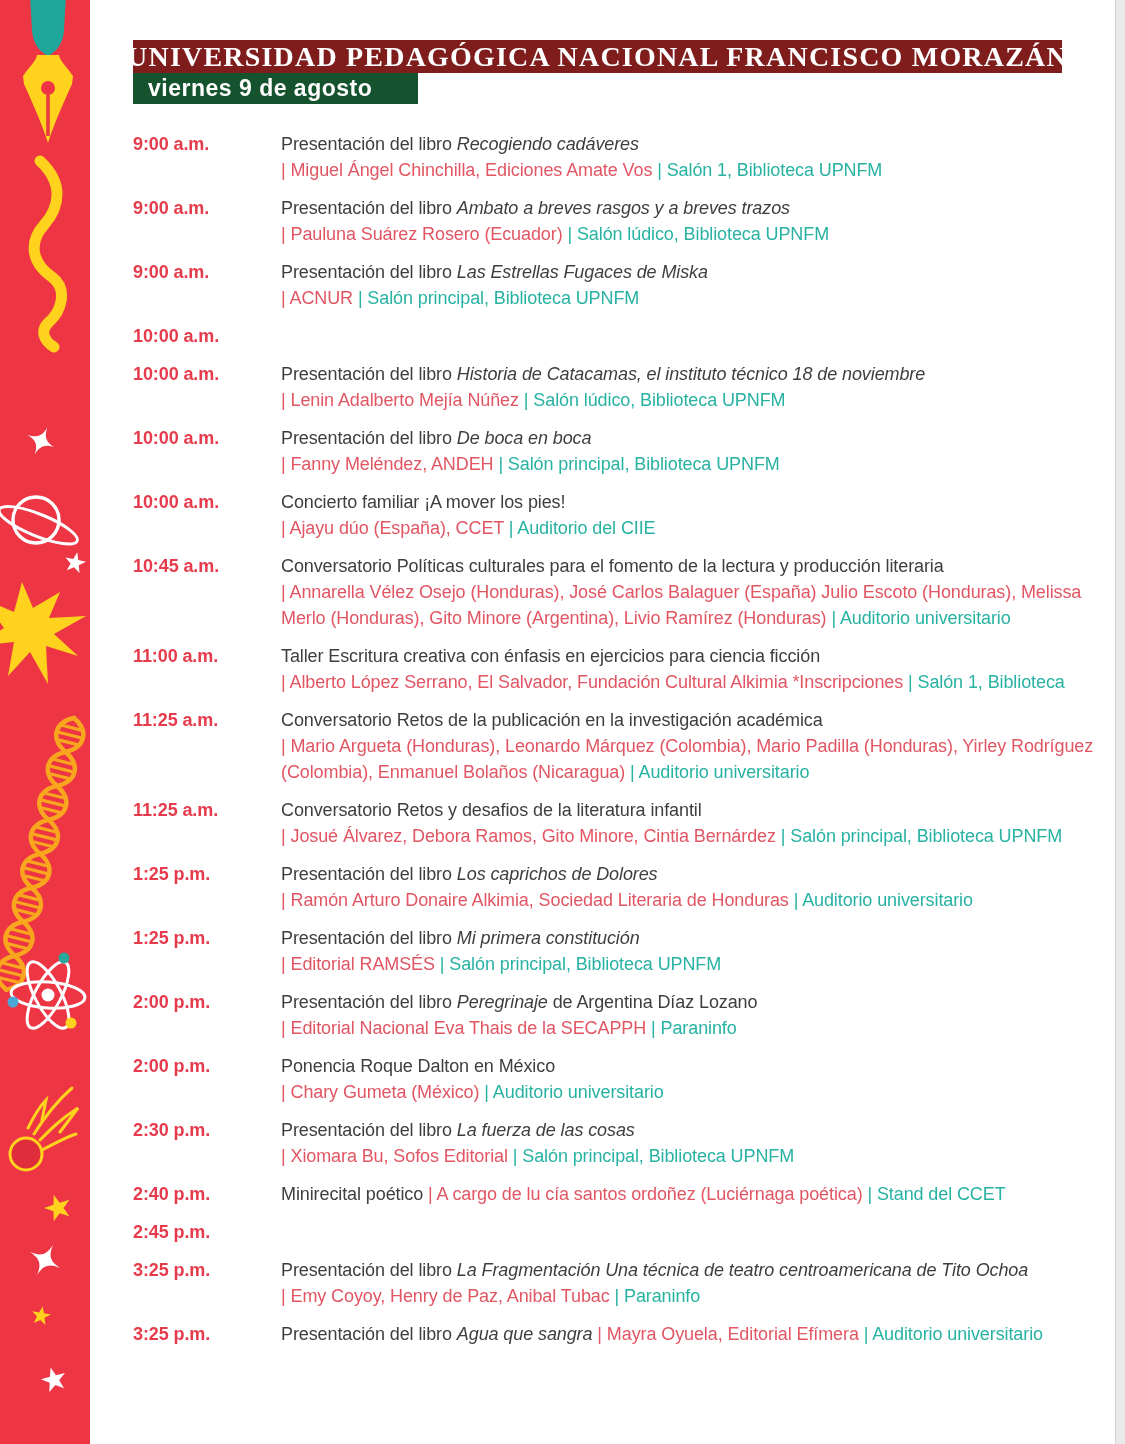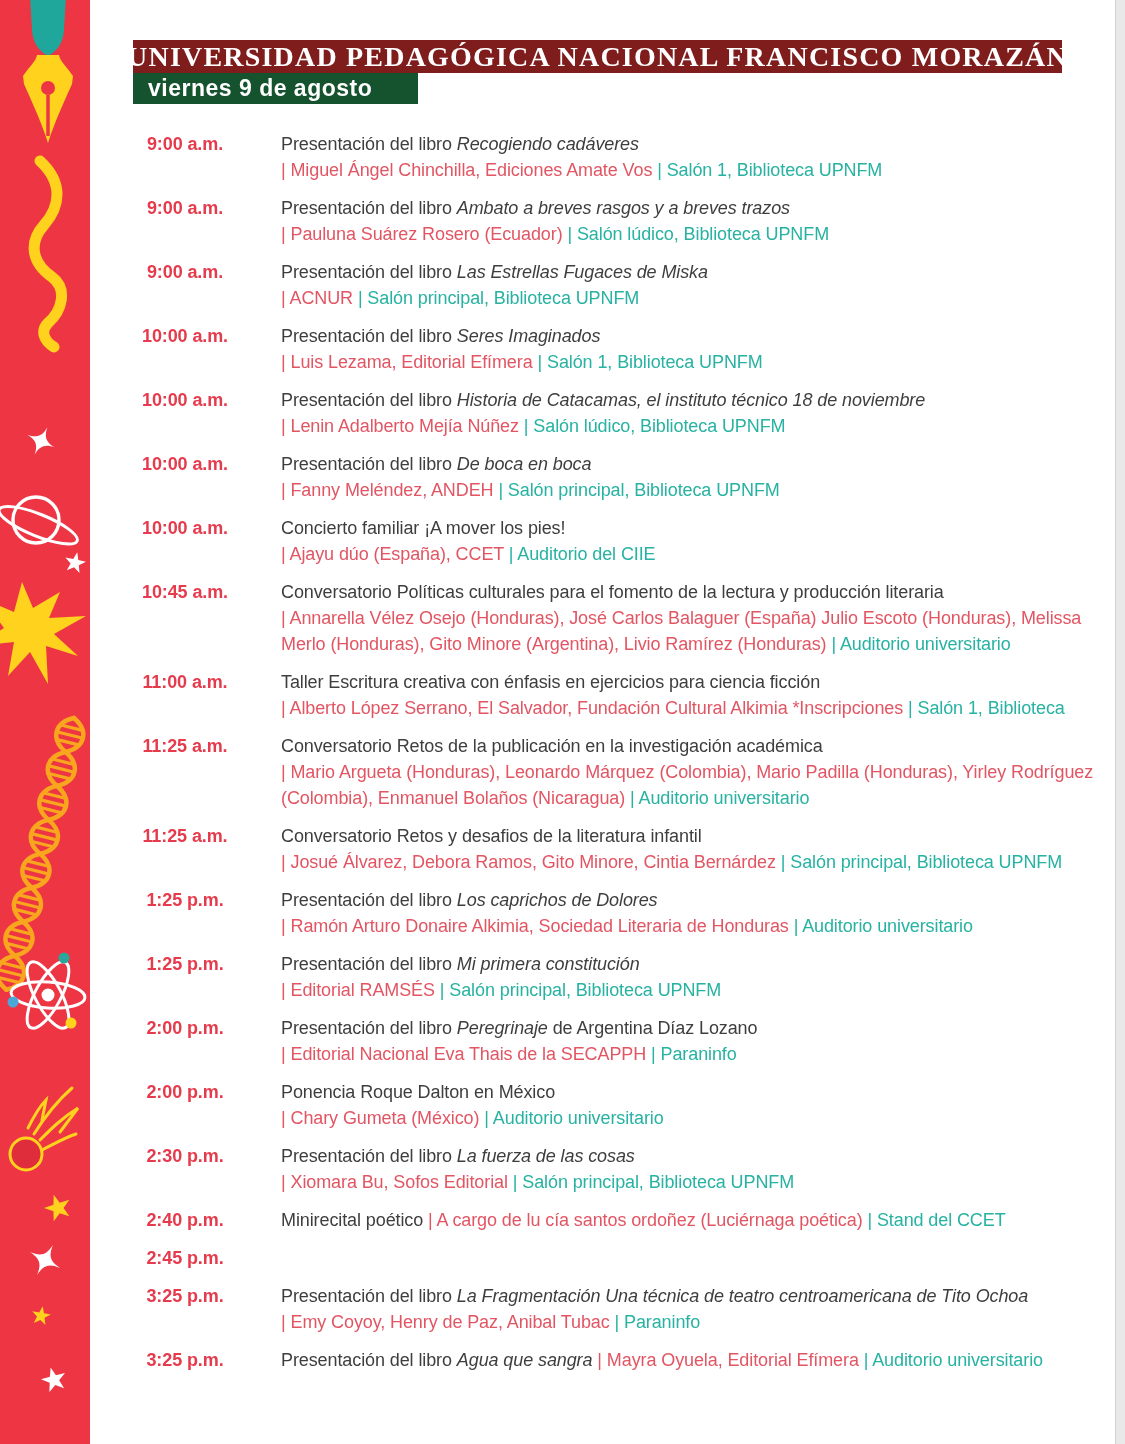--- a/index.html
+++ b/index.html
@@ -35,21 +35,21 @@
   .banner-date {
     width:285px; height:31px; background:#14532d; color:#ffffff;
     font-weight:bold; font-size:23px; letter-spacing:.5px;
     display:flex; align-items:center; padding-left:15px;
     white-space:nowrap;
   }
   .events { margin-top:27px; }
   .event { display:flex; margin-bottom:12px; }
   .event-time {
     flex:0 0 104px; color:#E63B4C; font-weight:bold;
-    font-size:18px; line-height:26px; letter-spacing:-.1px;text-align:center;
+    font-size:18px; line-height:26px; letter-spacing:-.1px;
   }
   .event-body { flex:1; min-width:0; }
   .line {
     font-size:18px; line-height:26px; letter-spacing:-.1px;
     white-space:nowrap;
     margin-left:44px;
   }
   .seg-dark   { color:#3f3e3e; }
   .seg-italic { color:#3f3e3e; font-style:italic; }
   .seg-red    { color:#E25563; }
@@ -175,24 +175,20 @@
       </div>
       <div class="event">
         <div class="event-time">9:00 a.m.</div>
         <div class="event-body">
           <div class="line"><span class="seg-dark">Presentación del libro </span><span class="seg-italic">Las Estrellas Fugaces de Miska</span></div>
           <div class="line"><span class="seg-red">| ACNUR </span><span class="seg-teal">| Salón principal, Biblioteca UPNFM</span></div>
         </div>
       </div>
       <div class="event">
         <div class="event-time">10:00 a.m.</div>
-        <div class="event-body">
-          <div class="line"><span class="seg-dark">Presentación del libro </span><span class="seg-italic">Seres Imaginados</span></div>
-          <div class="line"><span class="seg-red">| Luis Lezama, Editorial Efímera </span><span class="seg-teal">| Salón 1, Biblioteca UPNFM</span></div>
-        </div>
       </div>
       <div class="event">
         <div class="event-time">10:00 a.m.</div>
         <div class="event-body">
           <div class="line"><span class="seg-dark">Presentación del libro </span><span class="seg-italic">Historia de Catacamas, el instituto técnico 18 de noviembre</span></div>
           <div class="line"><span class="seg-red">| Lenin Adalberto Mejía Núñez  </span><span class="seg-teal">| Salón lúdico, Biblioteca UPNFM</span></div>
         </div>
       </div>
       <div class="event">
         <div class="event-time">10:00 a.m.</div>

